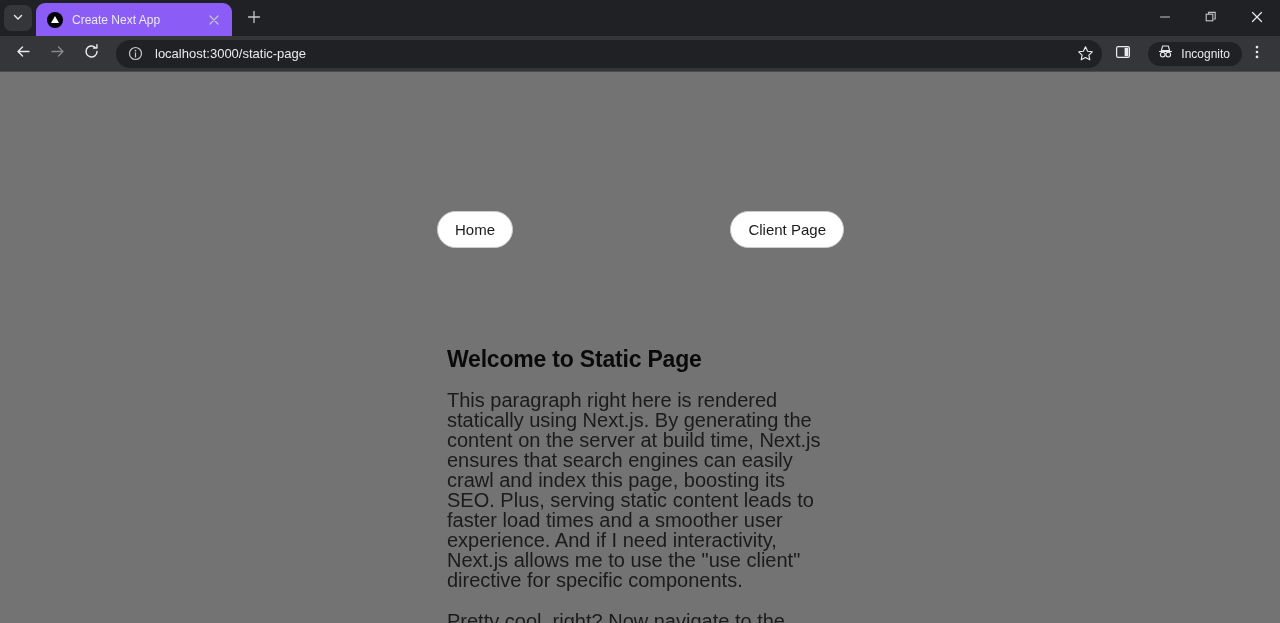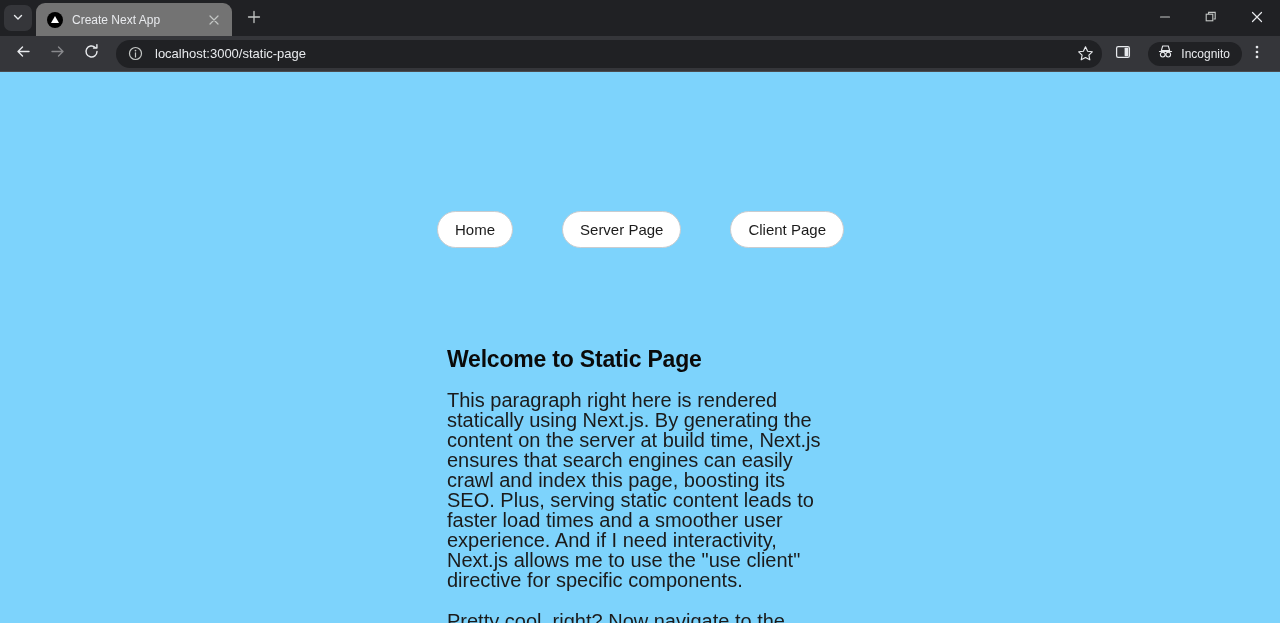--- a/index.html
+++ b/index.html
@@ -18,21 +18,21 @@
     display: flex; align-items: flex-end; position: relative; flex: 0 0 36px;
   }
   .tabstrip-left {
     width: 36px; height: 36px; display: flex; align-items: center; justify-content: center;
   }
   .tablist-btn {
     width: 28px; height: 26px; border-radius: 7px; background: #35363a;
     display: flex; align-items: center; justify-content: center; cursor: pointer;
   }
   .tab {
-    height: 33px; width: 196px; background: #737373;
+    height: 33px; width: 196px; background: #8b5cf6;
     border-radius: 9px 9px 0 0; display: flex; align-items: center;
     padding: 0 8px 0 11px; position: relative; cursor: default;
   }
   .tab-favicon {
     width: 16px; height: 16px; border-radius: 50%; background: #000000;
     display: flex; align-items: center; justify-content: center; flex: 0 0 16px;
   }
   .tab-favicon .tri {
     width: 0; height: 0; border-left: 4px solid transparent;
     border-right: 4px solid transparent; border-bottom: 7px solid #ffffff;
@@ -80,21 +80,21 @@
     width: 30px; height: 30px; border-radius: 50%; display: flex;
     align-items: center; justify-content: center; cursor: pointer; flex: 0 0 30px;
   }
   .incognito-pill {
     height: 24px; border-radius: 14px; background: #202124; display: flex;
     align-items: center; padding: 0 12px 0 9px; margin-left: 10px; cursor: pointer;
   }
   .incognito-label { color: #e8eaed; font-size: 12px; margin-left: 7px; white-space: nowrap; }
 
   
-  .page { flex: 1; background: #7dd3fc; position: relative; overflow: hidden; }
+  .page { flex: 1; background: #737373; position: relative; overflow: hidden; }
 
   .navbar {
     position: absolute; top: 139px; left: 437px; width: 407px; height: 37px;
     display: flex; align-items: center; justify-content: space-between;
   }
   .pagebtn {
     height: 37px; border: 1px solid #c8ccd0; border-radius: 19px;
     background: #ffffff; color: #1b1b1b; font-size: 15px;
     font-family: "Liberation Sans", sans-serif;
     display: flex; align-items: center; justify-content: center;
@@ -247,21 +247,20 @@
           <circle cx="8" cy="12.9" r="1.35" fill="#e8eaed"></circle>
         </svg>
       </span>
     </div>
   </div>
 
   <div class="page">
 
     <nav class="navbar">
       <a class="pagebtn">Home</a>
-      <a class="pagebtn">Server Page</a>
       <a class="pagebtn">Client Page</a>
     </nav>
 
     <article class="article">
       <h1>Welcome to Static Page</h1>
       <p>This paragraph right here is rendered statically using Next.js. By generating the content on the server at build time, Next.js ensures that search engines can easily crawl and index this page, boosting its SEO. Plus, serving static content leads to faster load times and a smoother user experience. And if I need interactivity, Next.js allows me to use the "use client" directive for specific components.</p>
       <p class="second">Pretty cool, right? Now navigate to the `Client Page` to check how interactivity is added in Next.js!</p>
     </article>
 
   </div>

